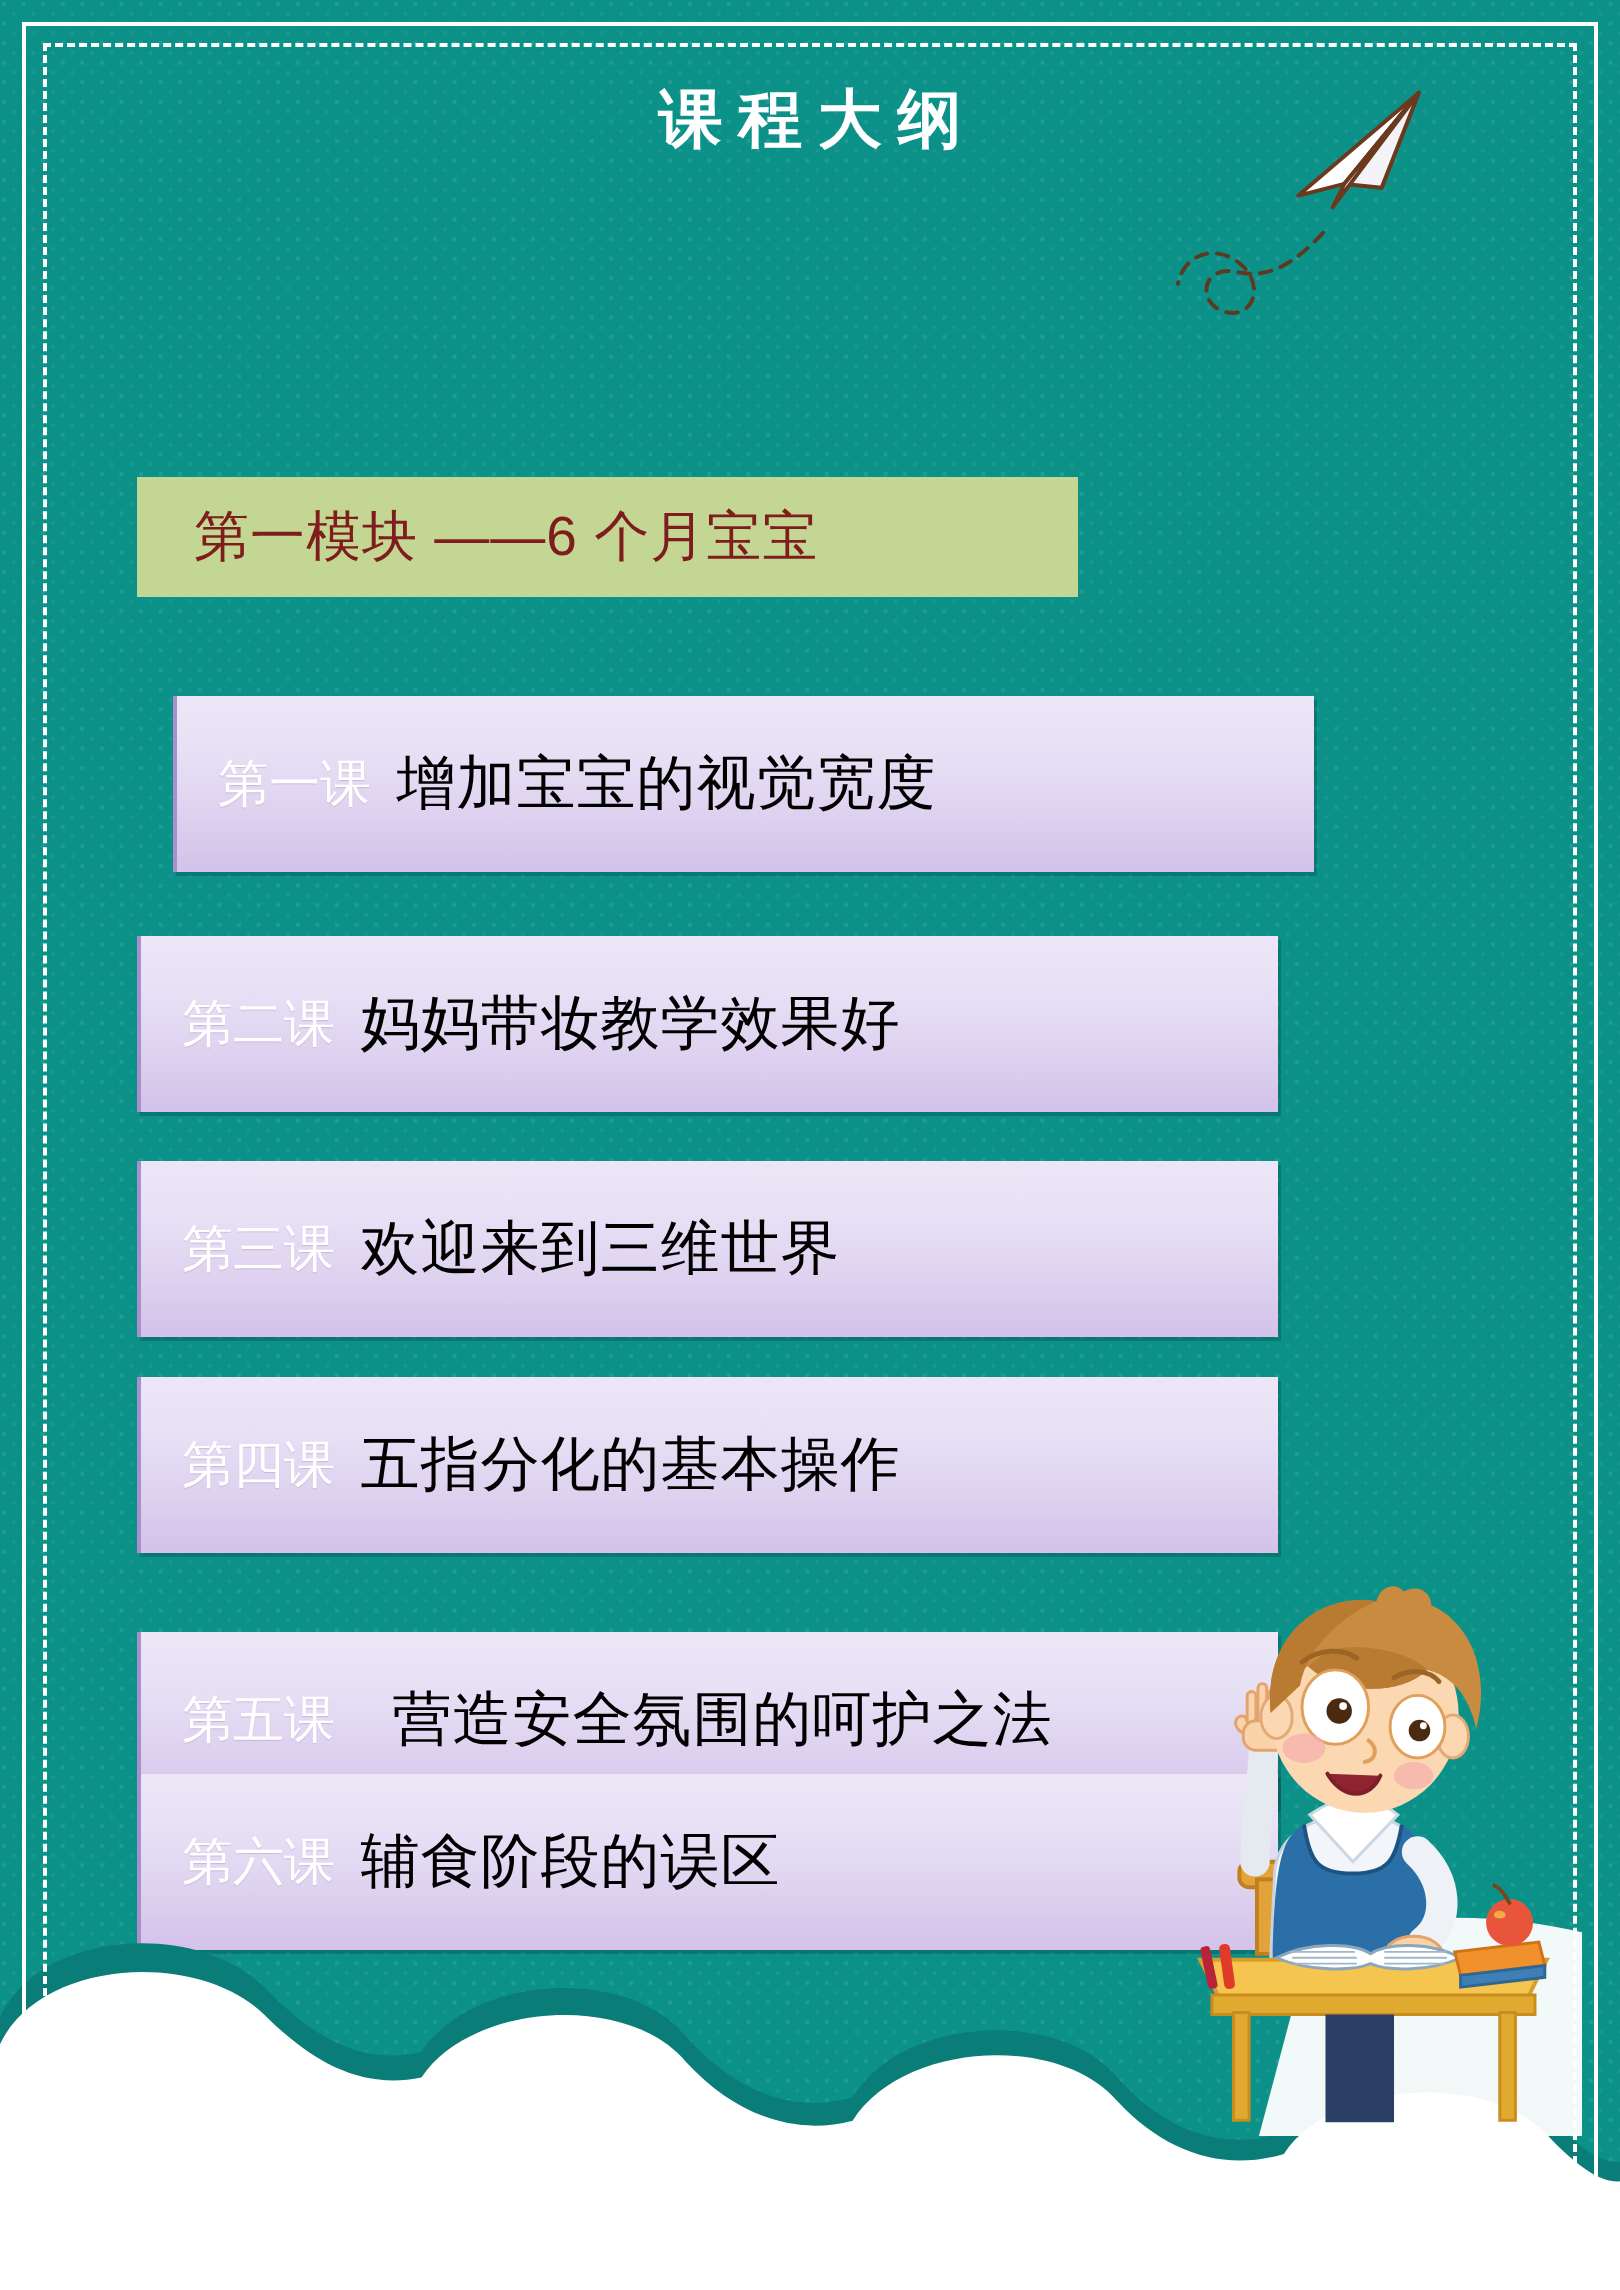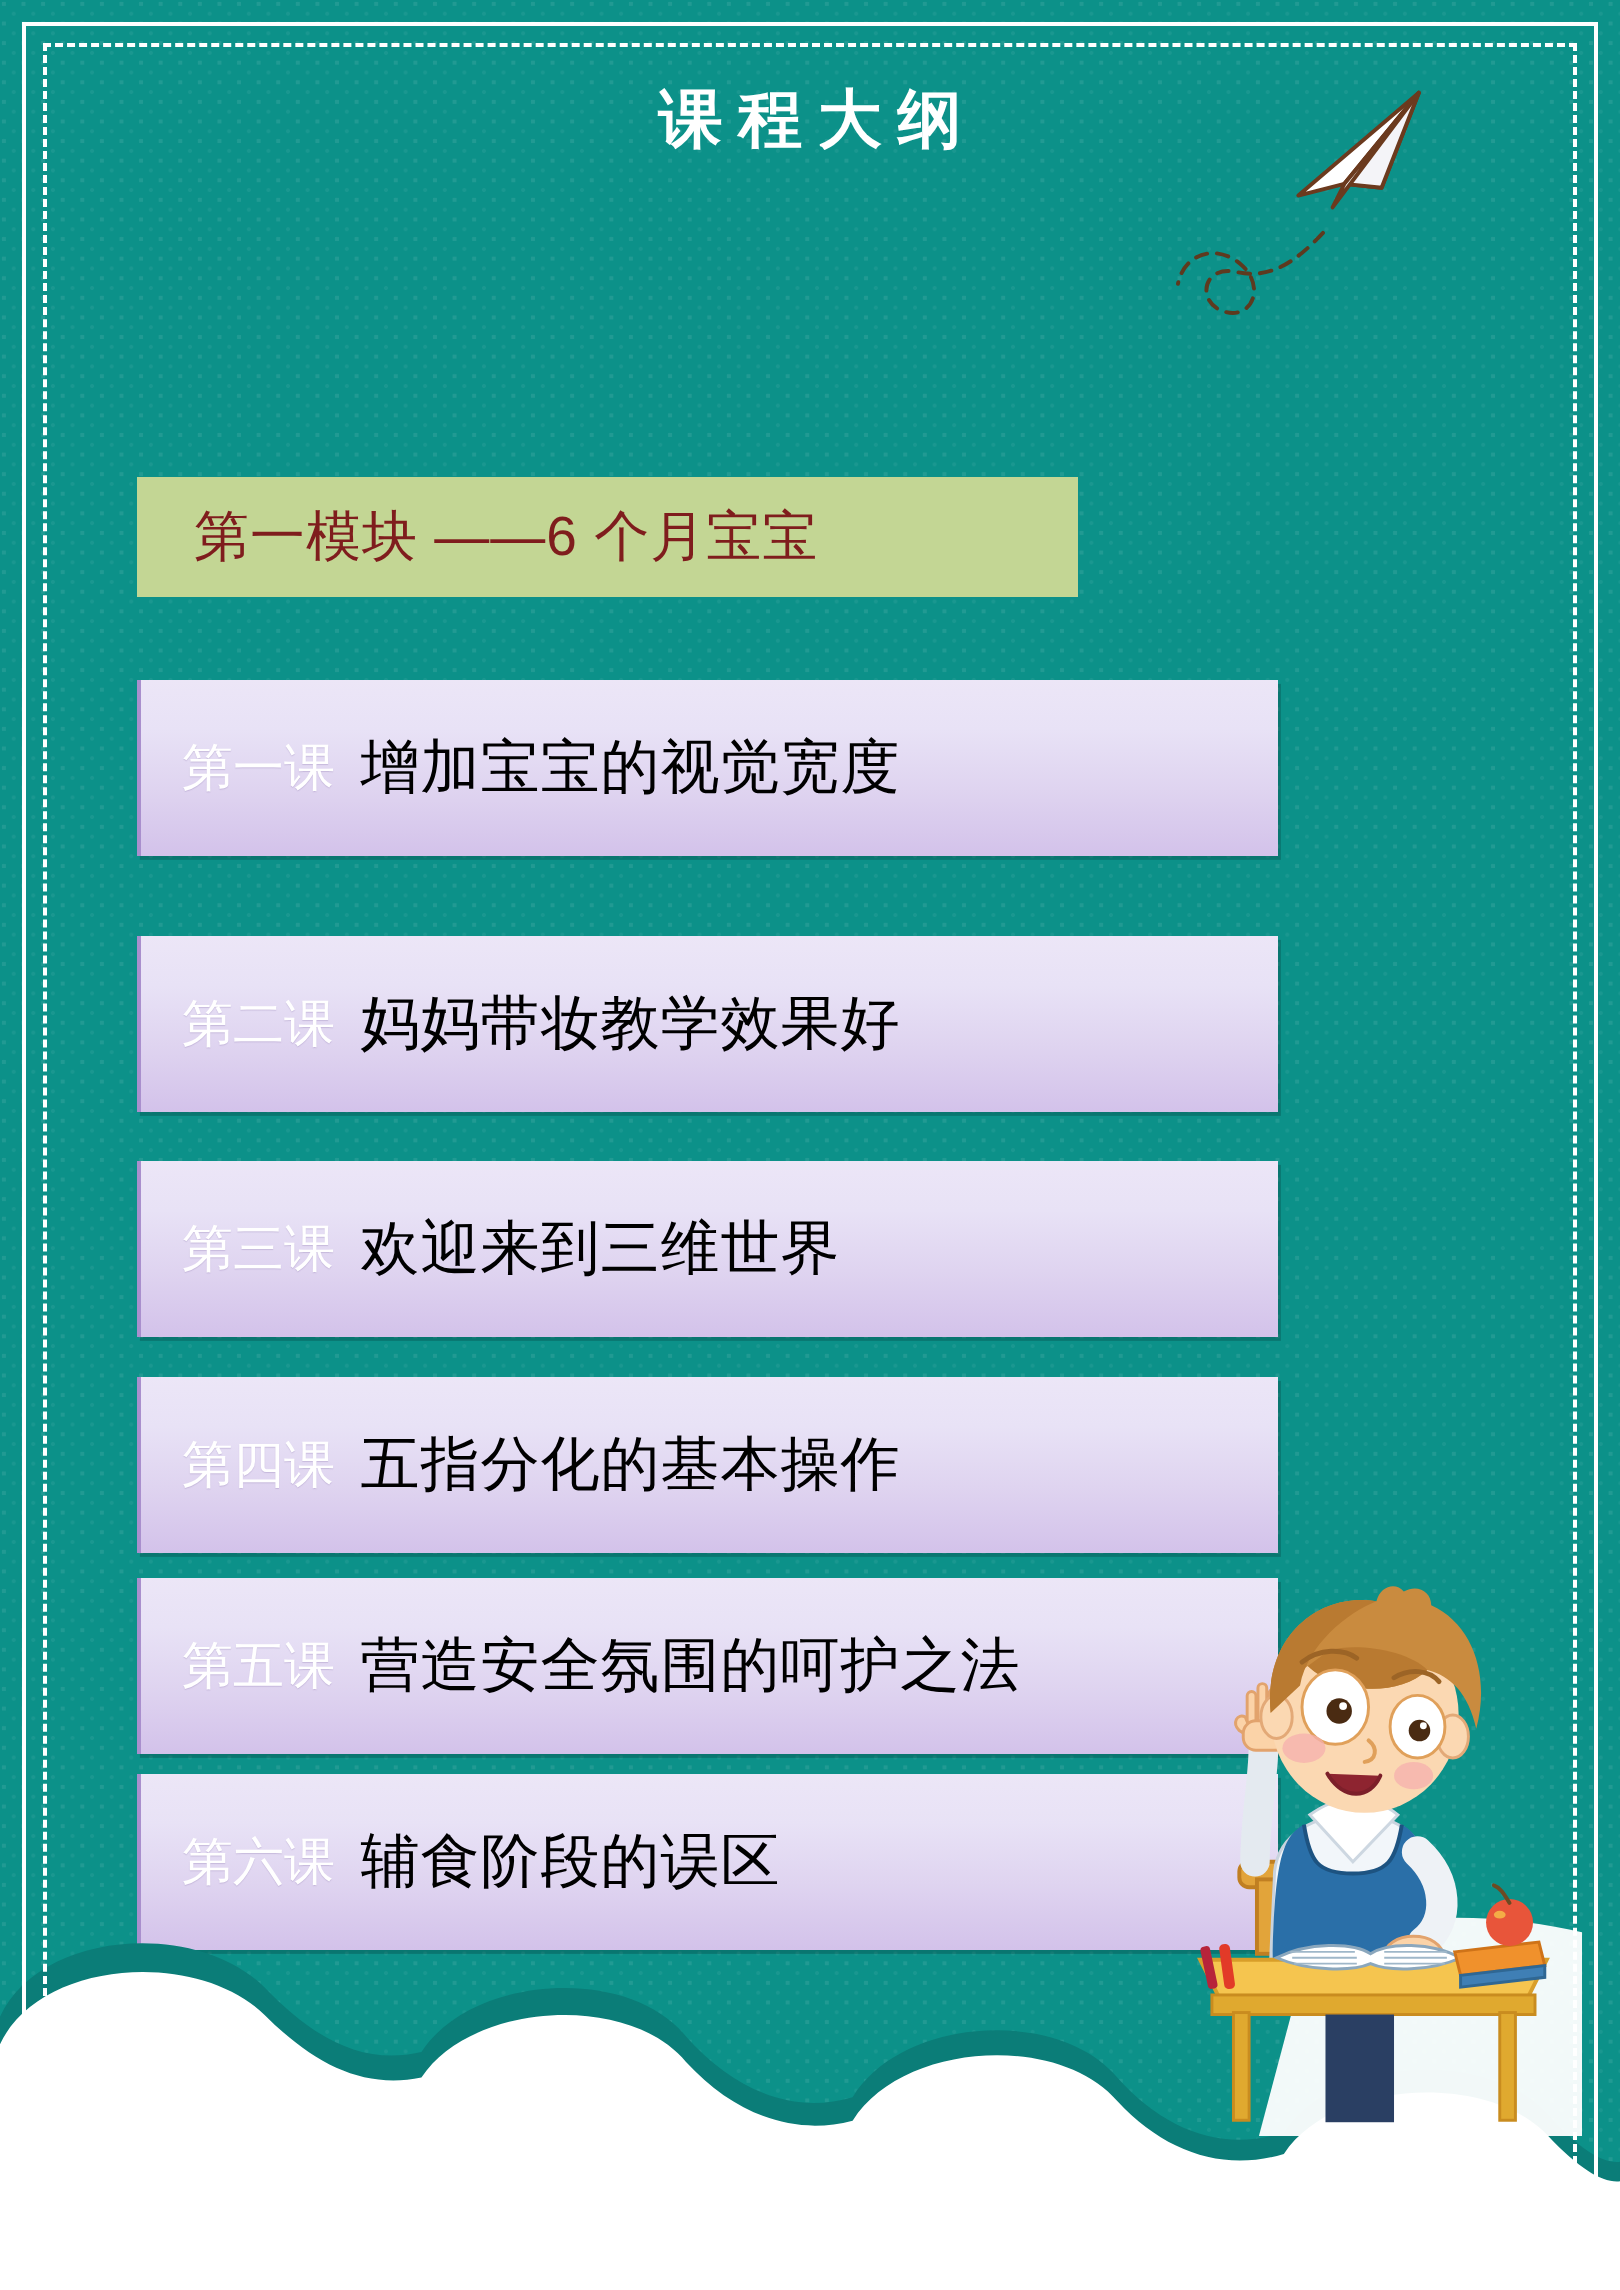--- a/index.html
+++ b/index.html
@@ -75,25 +75,25 @@
   }
   .lesson .no{
     color:#ffffff;font-size:51px;font-weight:400;
     padding-left:41px;white-space:nowrap;
     text-shadow:0 1px 1px rgba(150,130,180,0.35);
   }
   .lesson .name{
     color:#000000;font-size:59px;font-weight:400;
     padding-left:25.5px;white-space:nowrap;letter-spacing:1px;
   }
-  #lesson-0{top:680px;}
+  #lesson-0{top:696px;margin-left:36px;}
   #lesson-1{top:936px;}
   #lesson-2{top:1161px;}
   #lesson-3{top:1377px;}
-  #lesson-4{top:1578px;}
+  #lesson-4{top:1632px;gap:32px;}
   #lesson-5{top:1774px;}
 
   
   .cloud{position:absolute;left:0;bottom:0;width:1620px;height:421px;z-index:25;}
 
   
   .kid{position:absolute;left:1161px;top:1568px;width:421px;height:568px;z-index:30;}
 </style>
 </head>
 <body>

